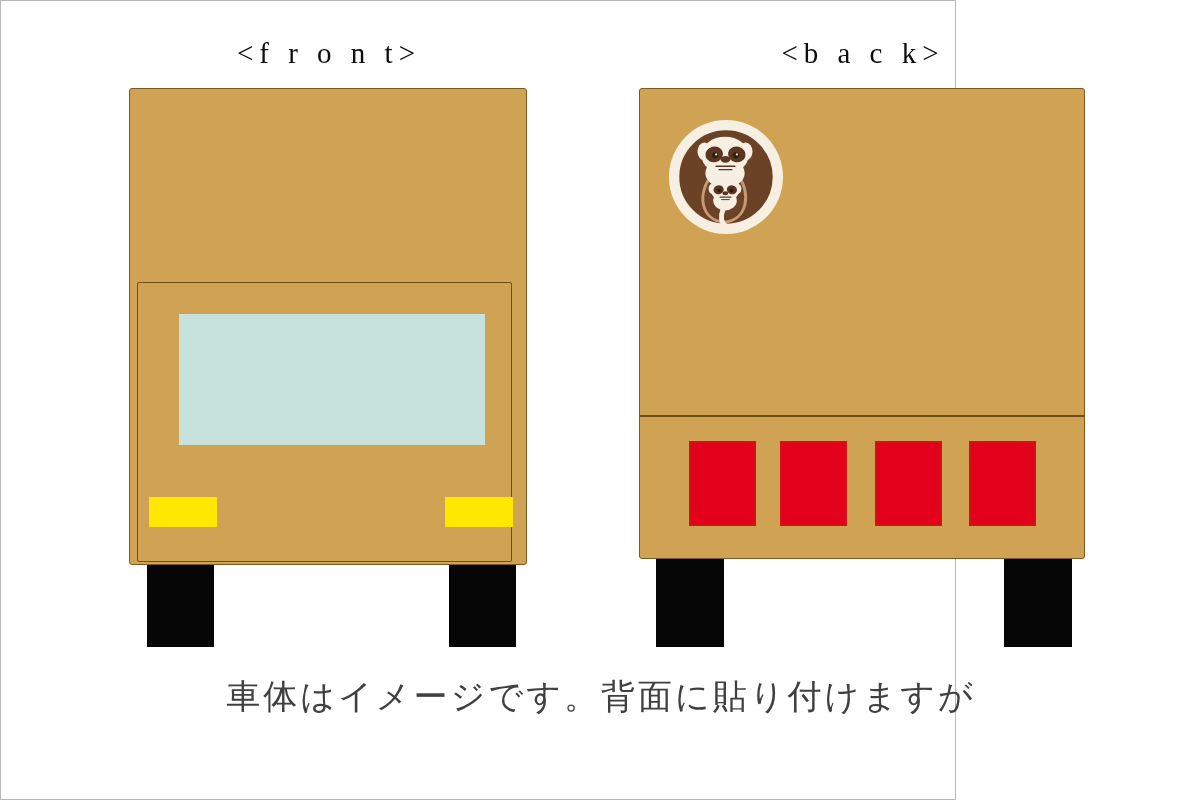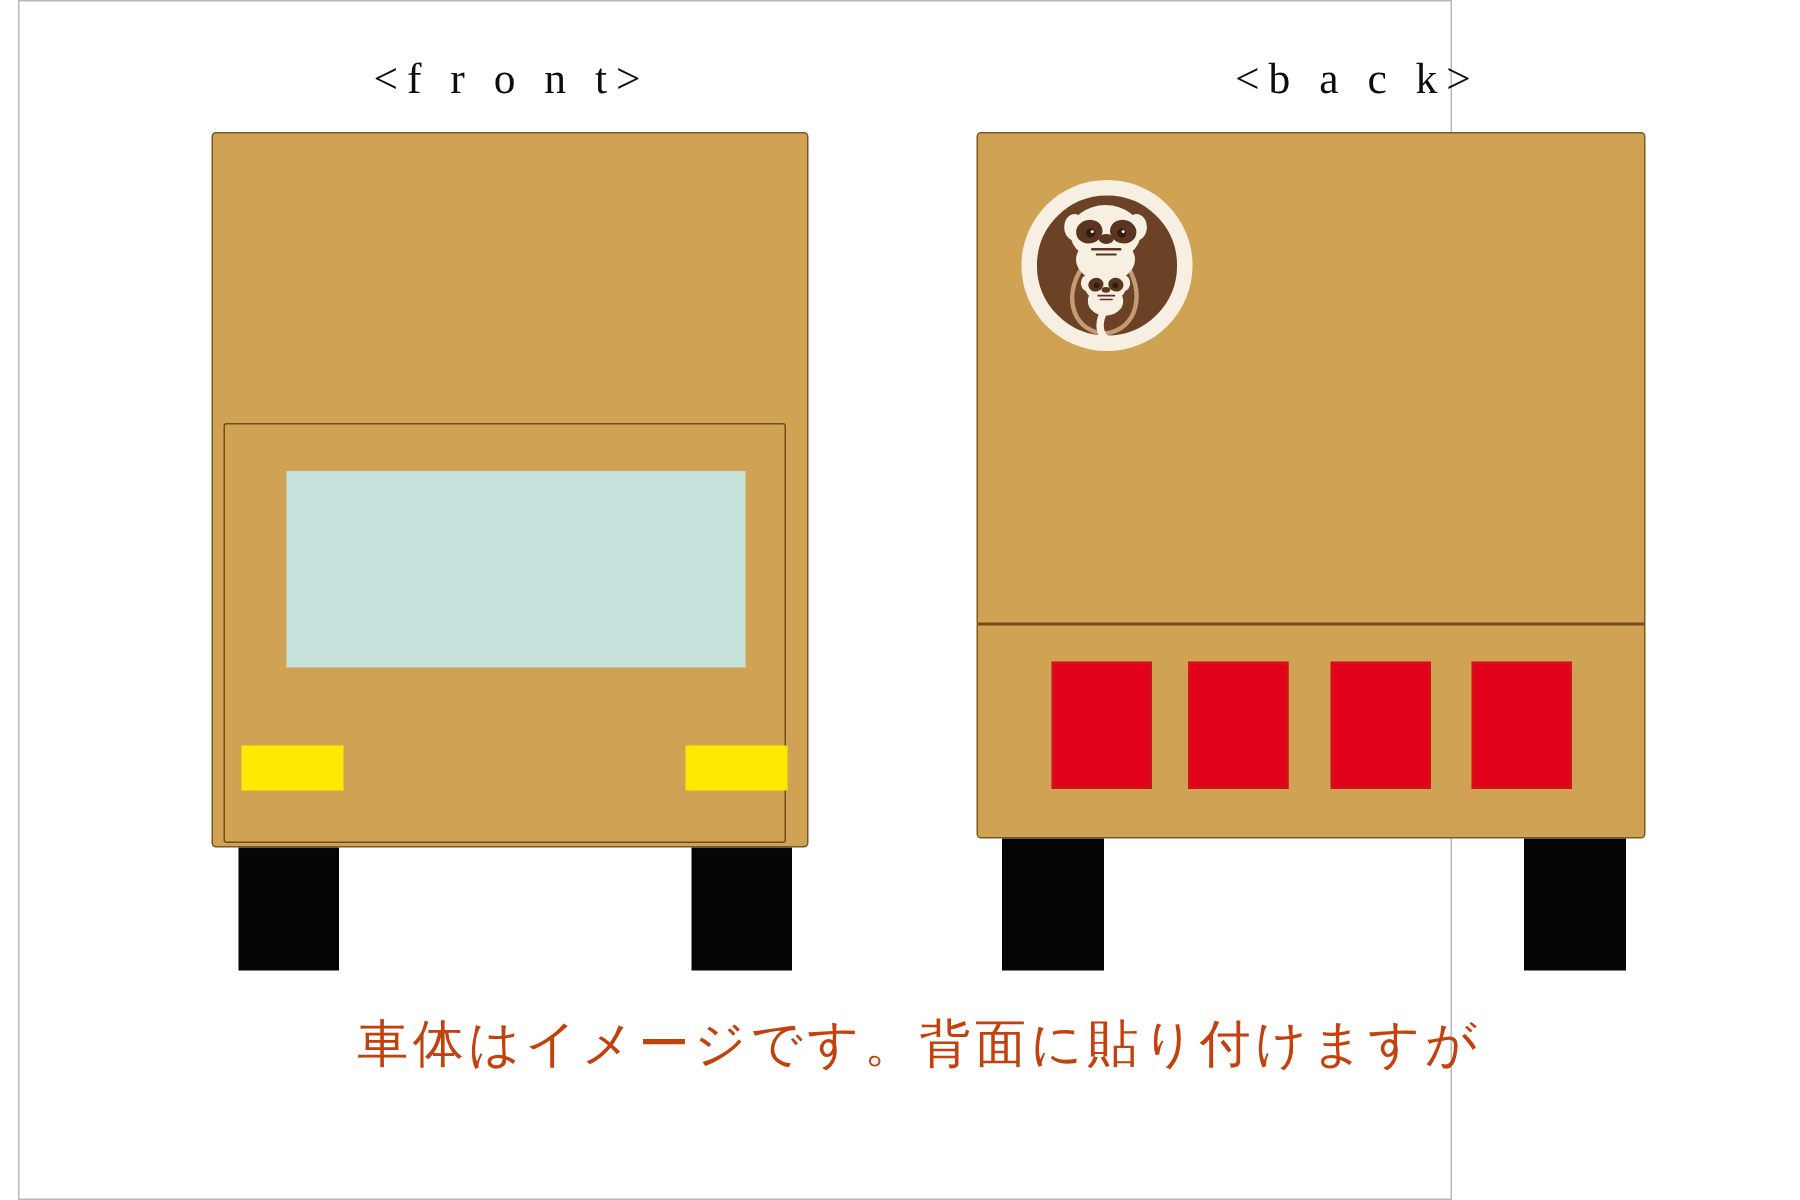--- a/index.html
+++ b/index.html
@@ -13,36 +13,35 @@
     font-family: "Liberation Serif", "DejaVu Serif", serif;
     overflow: hidden;
   }
   #page {
     position: relative;
     width: 956px;
     height: 800px;
     background: #ffffff;
     box-sizing: border-box;
     border: 1px solid #b9b9b9;
-    margin-left: 12px;
   }
 
   
   .view-caption {
     position: absolute;
     font-family: "Liberation Serif", "DejaVu Serif", serif;
     font-size: 29px;
     color: #0d0d0d;
     letter-spacing: 6px;
     text-align: center;
     white-space: nowrap;
     font-weight: 400;
   }
   #caption-front { left: 128px; top: 36px; width: 400px; }
-  #caption-back  { left: 668px; top: 36px; width: 448px; text-align: center; }
+  #caption-back  { left: 638px; top: 36px; width: 448px; text-align: center; }
 
   
   .truck { position: absolute; }
 
   .body-shell {
     position: absolute;
     background: #cfa353;
     border: 1.5px solid #7a5a1e;
     box-sizing: border-box;
   }
@@ -127,21 +126,21 @@
 
   
   #note {
     position: absolute;
     left: 0; top: 668px;
     width: 1200px;
     text-align: center;
     font-family: "Liberation Serif", "DejaVu Serif", serif;
     font-size: 34px;
     line-height: 56px;
-    color: #c2410c;
+    color: #404040;
     letter-spacing: 3px;
   }
   #note div { white-space: nowrap; }
 </style>
 </head>
 <body>
 
 <div id="page">
 
   <div id="caption-front" class="view-caption">&lt;f r o n t&gt;</div>

